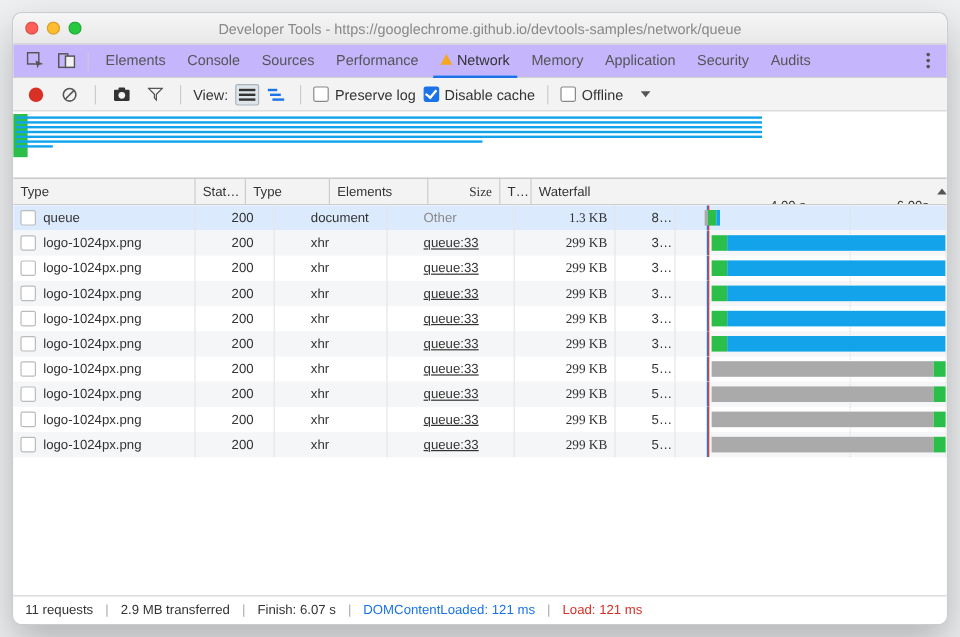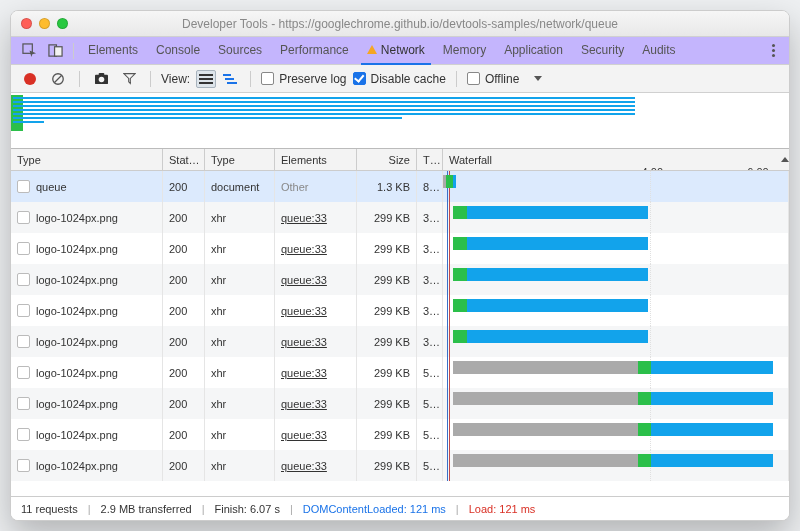--- a/index.html
+++ b/index.html
@@ -59,42 +59,42 @@
   .ticks { height:16px; border-bottom:1px solid #ddd; display:flex; position:relative; }
   .ticklabel { position:absolute; top:2px; font-size:10px; color:#666; }
   .ov-body { position:relative; height:40px; }
   .ov-row { position:absolute; height:2px; background:#12a3eb; }
   .ov-green { position:absolute; top:2px; left:0; width:12px; height:36px; background:#2bbf4a; }
   .headers { display:flex; height:22px; border-bottom:1px solid #ccc; background:#f3f3f3; font-size:11px; color:#333; }
   .hc { display:flex; align-items:center; padding:0 6px; border-right:1px solid #ccc; position:relative; cursor:pointer; user-select:none; white-space:nowrap; overflow:hidden; }
   .hc:last-child { border-right:none; }
   .ascsort::after { content:""; margin-left:4px; width:0; height:0; border-left:4px solid transparent; border-right:4px solid transparent; border-bottom:5px solid #555; }
   .tbody { flex:1; overflow:auto; background:#fff; position:relative; }
-  .row { display:flex; height:31px; font-size:11px; color:#333; align-items:stretch; }
+  .row { display:flex; height:21px; font-size:11px; color:#333; align-items:stretch;gap:24px; }
   .row:nth-child(even) { background:#f5f6f7; }
   .row.selected { background:#dceafd; }
   .cell { display:flex; align-items:center; padding:0 6px; border-right:1px solid #e5e5e5; white-space:nowrap; overflow:hidden; }
   .f-icon { width:13px; height:13px; border:1px solid #bbb; border-radius:2px; margin-right:6px; background:#fff; flex:0 0 auto; }
   .init-link { text-decoration: underline; color:#333; }
   .init-other { color:#888; }
   .wf-mark { position:absolute; top:6px; font-size:11px; color:#333; }
   .vline { position:absolute; top:0; bottom:0; border-left:1px dotted #e0e0e0; }
   .vline.red { border-left:1px solid #c24a4a; }
   .vline.blue { border-left:1px solid #3b6fc9; }
   .bar { position:absolute; height:13px; top:4px; display:flex; align-items:stretch; }
   .bar .wait { background:#aaa; }
   .bar .push { background:#2bbf4a; }
   .bar .dl { background:#12a3eb; }
   .status {
     height:24px; border-top:1px solid #ccc; background:#fff;
     display:flex; align-items:center; padding:0 10px; gap:6px; font-size:11px; color:#333;
   }
   .sdiv { color:#aaa; margin:0 4px; }
   .dcl { color:#1a73e8; } .ld { color:#d93025; }
-  .c-name { width:152px; } .c-stat{ width:42px; } .c-type{ width:70px;} .c-init{width:82px;} .c-size{width:60px; justify-content:flex-end;} .c-time{width:26px;} .c-wf{ flex:1; padding:0; }
+  .c-name { width:152px; } .c-stat{ width:42px; } .c-type{ width:70px;} .c-init{width:82px;} .c-size{width:60px; justify-content:flex-end;font-family:Liberation Serif, serif;} .c-time{width:26px;} .c-wf{ flex:1; padding:0; }
   .wf-inner { position:relative; width:100%; height:100%; }
   .colresize { position:absolute; right:-3px; top:0; bottom:0; width:6px; cursor:col-resize; }
   svg { fill:currentColor; }
   .more-icon { display:flex; flex-direction:column; gap:2px; align-items:center; justify-content:center; width:20px; height:20px; }
   .more-icon span { width:3px; height:3px; border-radius:50%; background:#555; }
   .viewbtns { display:flex; gap:4px; }
   .vbtn { width:20px; height:18px; display:flex; align-items:center; justify-content:center; border:1px solid transparent; border-radius:2px; cursor:pointer; }
   .vbtn.active { background:#dde4ea; border-color:#a8b3bd; }
 </style>
 </head>

